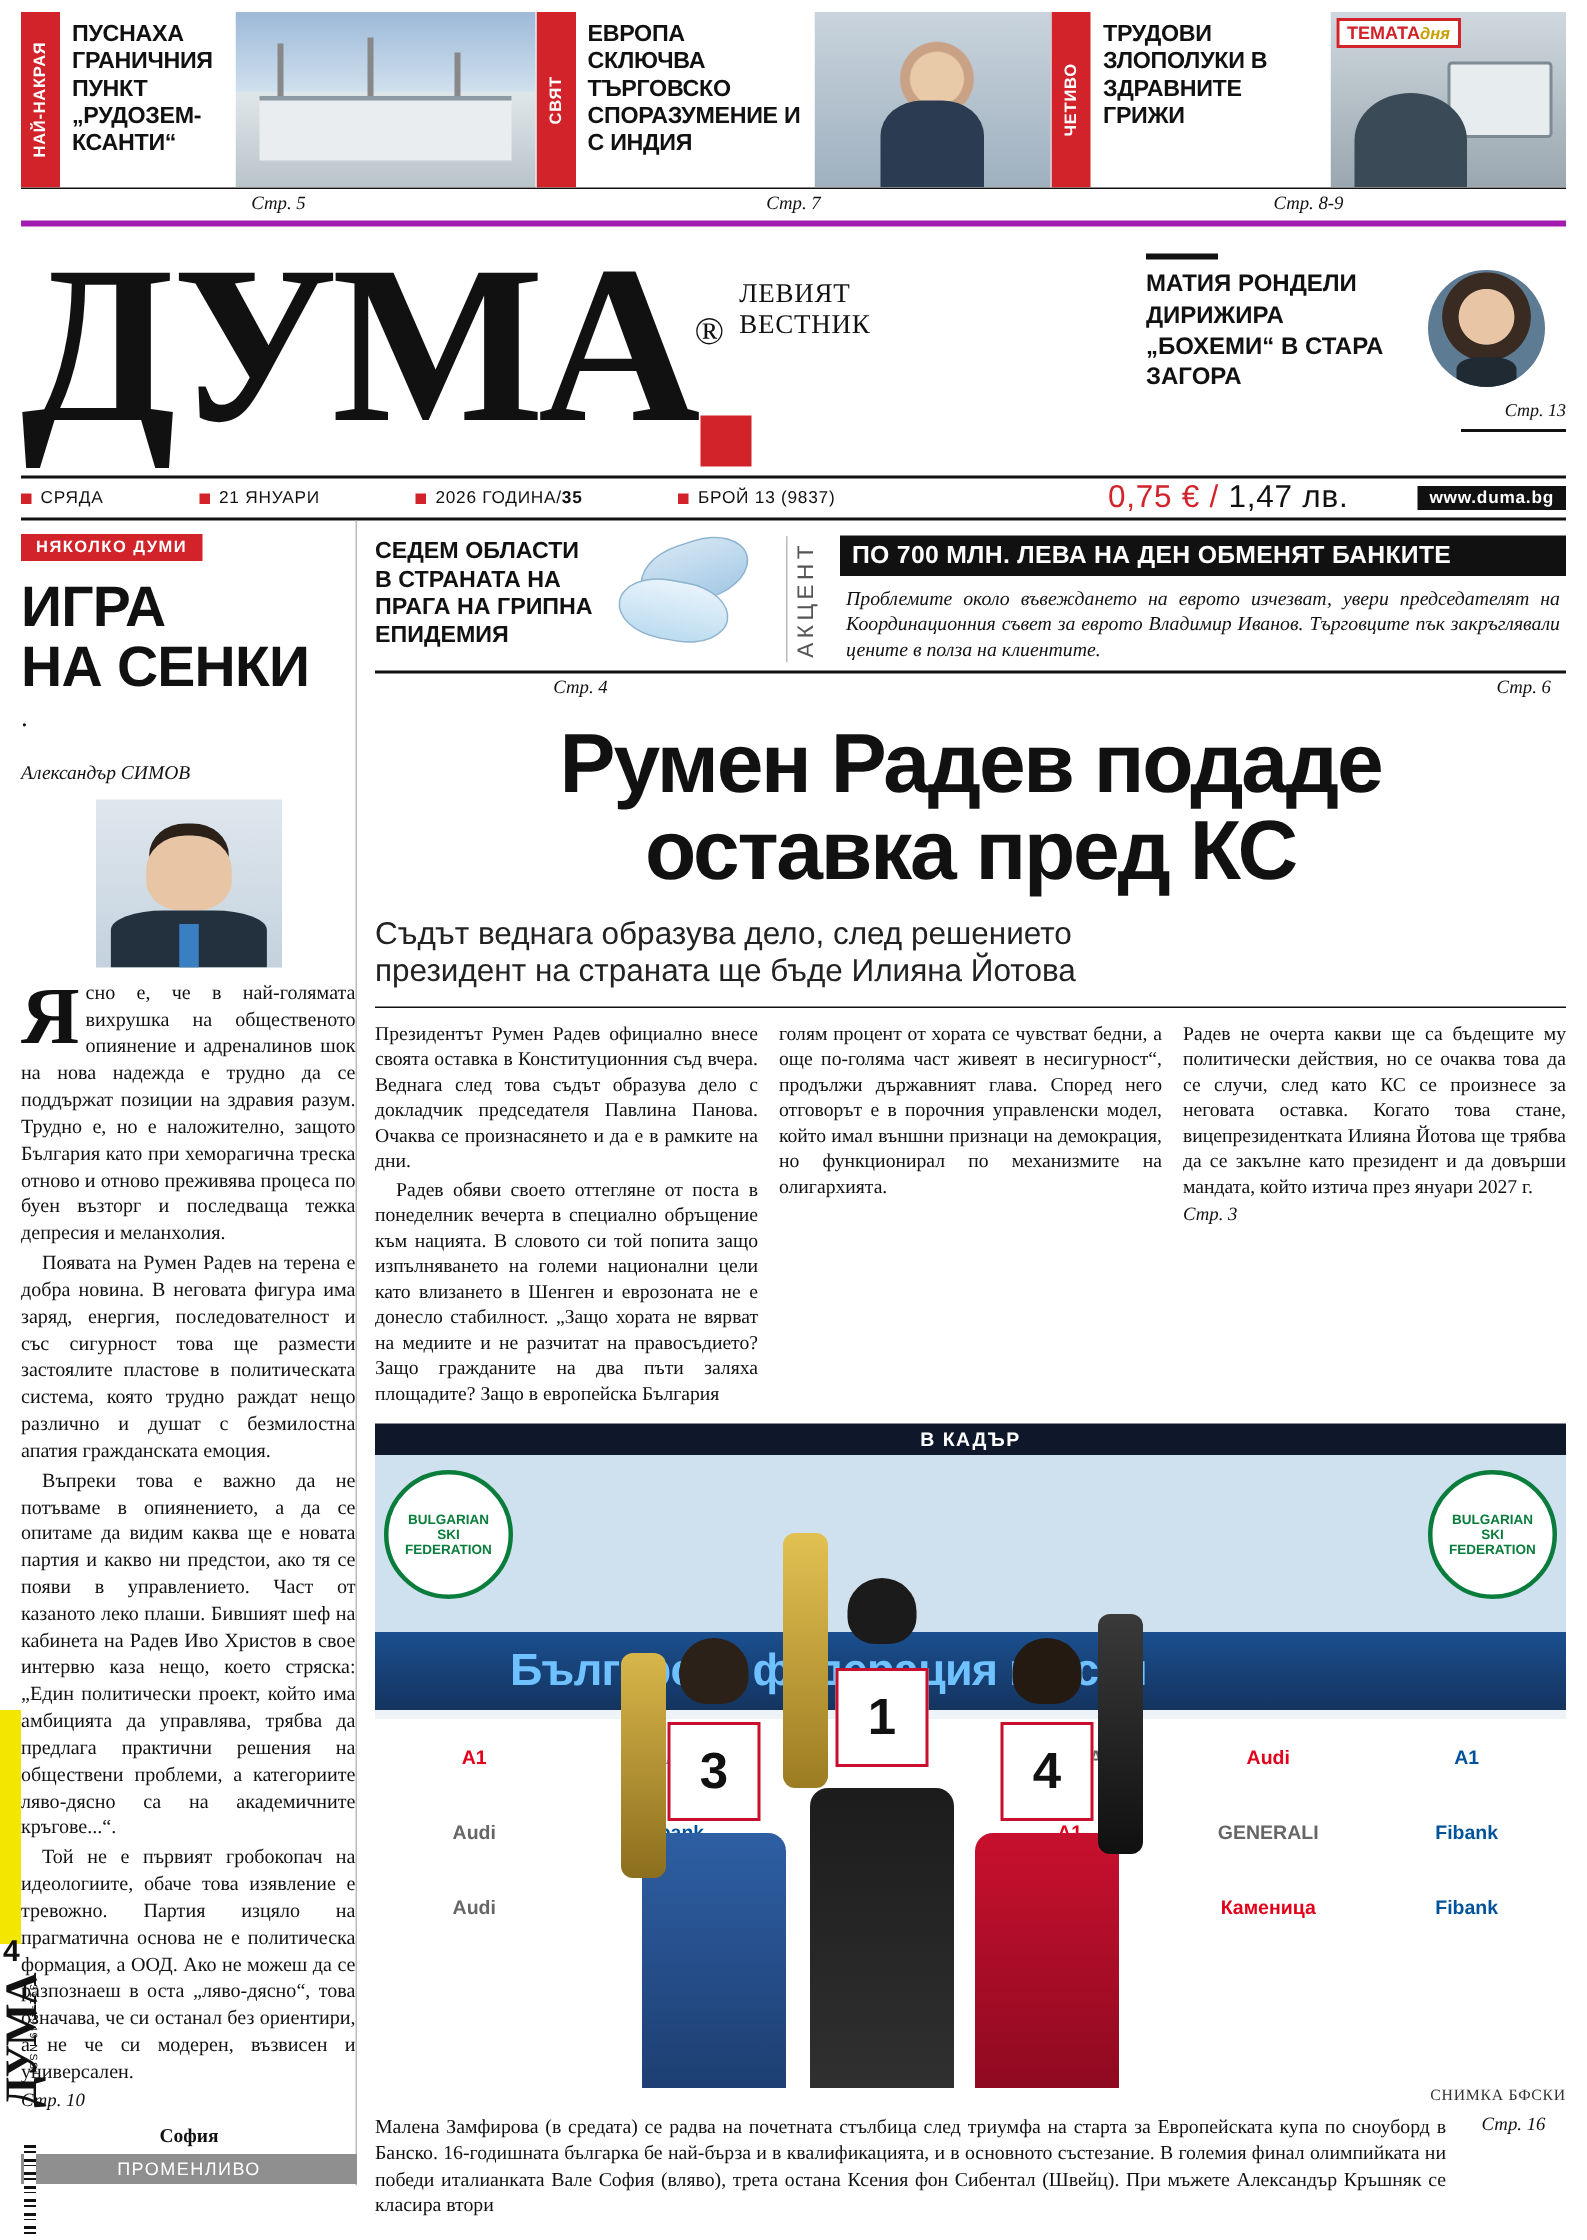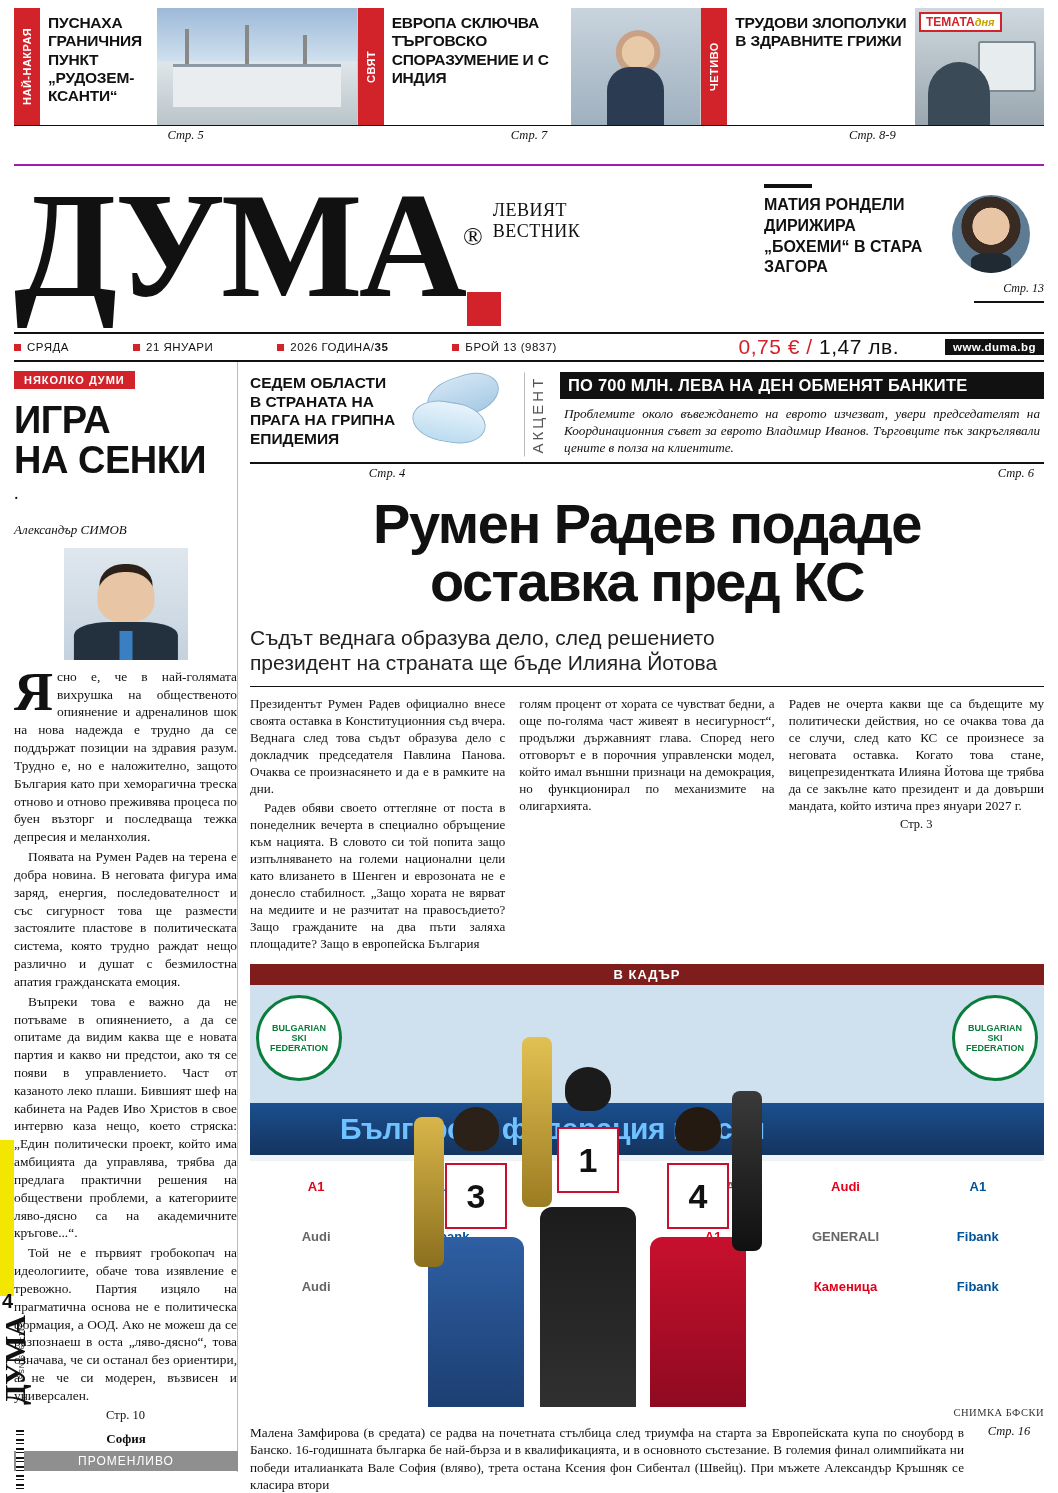--- a/index.html
+++ b/index.html
@@ -36,29 +36,29 @@
     writing-mode:vertical-rl; transform:rotate(180deg);
     display:flex; align-items:center; justify-content:center;
     text-align:center; padding:2px 0;
   }
   .ttext {
     padding:6px 8px 0 8px;
     font-family:"Liberation Sans", sans-serif;
     font-weight:bold; font-size:15.5px; line-height:1.18;
     flex:1; letter-spacing:-0.2px;
   }
-  .timg { width:129px; position:relative; overflow:hidden; }
+  .timg { width:157px; position:relative; overflow:hidden; }
   .teaser-1 .timg { width:200px; }
   .page-ref {
     font-style:italic; font-size:12.5px; text-align:center;
     font-family:"Liberation Serif", serif;
   }
   .refs-row {
     display:flex; margin:2px 14px 0 14px;
-    border-bottom:2px solid #a21caf; padding-bottom:21px;
+    border-bottom:4px solid #a21caf; padding-bottom:4px;
   }
   .refs-row > div { flex:1; text-align:center; }
 
   
   .ph { position:absolute; inset:0; }
   .ph-border { background:linear-gradient(#9db9d8,#cfe0ee 45%,#dfe6e9 46%,#b9c4c9); }
   .ph-border:after {
     content:""; position:absolute; left:8%; top:48%; width:84%; height:34%;
     background:#e9edf0; border-top:3px solid #8b9aa3;
   }
@@ -181,21 +181,21 @@
   .body-text {
     font-size:13.4px; line-height:1.33; text-align:justify; hyphens:auto;
     font-family:"Liberation Serif", serif;
   }
   .body-text p { margin:0 0 2px 0; text-indent:14px; }
   .body-text p.first { text-indent:0; }
   .dropcap {
     float:left; font-size:54px; line-height:0.78; font-weight:bold;
     margin:3px 4px 0 0; font-family:"Liberation Serif", serif;
   }
-  .stp { font-size:12.5px; text-align:center; margin-top:3px; }
+  .stp { font-style:italic; font-size:12.5px; text-align:left; margin-top:3px; }
 
   
   .subrow { display:flex; border-bottom:2px solid #111; padding-bottom:6px; margin-top:10px; }
   .sub-left { width:274px; display:flex; position:relative; }
   .sub-left h3 {
     font-family:"Liberation Sans", sans-serif; font-weight:bold; font-size:15.5px;
     line-height:1.2; margin:2px 0 0 0; width:150px;
   }
   .mask { width:112px; height:78px; position:relative; margin-left:4px; }
   .mask .m1, .mask .m2 {
@@ -226,21 +226,21 @@
   }
   .subhead {
     font-family:"Liberation Sans", sans-serif; font-size:21px; line-height:1.22;
     margin:14px 0 10px 0; color:#222;
   }
   .cols3 { display:flex; gap:14px; border-top:1px solid #111; padding-top:8px; }
   .cols3 .c { flex:1; }
   .cols3 .body-text { font-size:13.1px; line-height:1.3; }
 
   .vkadar {
-    background:#7f1d1d; color:#fff; text-align:center;
+    background:#0f172a; color:#fff; text-align:center;
     font-family:"Liberation Sans", sans-serif; font-weight:bold; font-size:13px;
     letter-spacing:1px; padding:3px 0; margin-top:10px;
   }
 
   
   .podium {
     height:422px; position:relative; overflow:hidden;
     background:linear-gradient(#cfe1ef 0 38%, #eef3f7 38% 46%, #dfe7ec 46% 100%);
   }
   .banner-blue {

